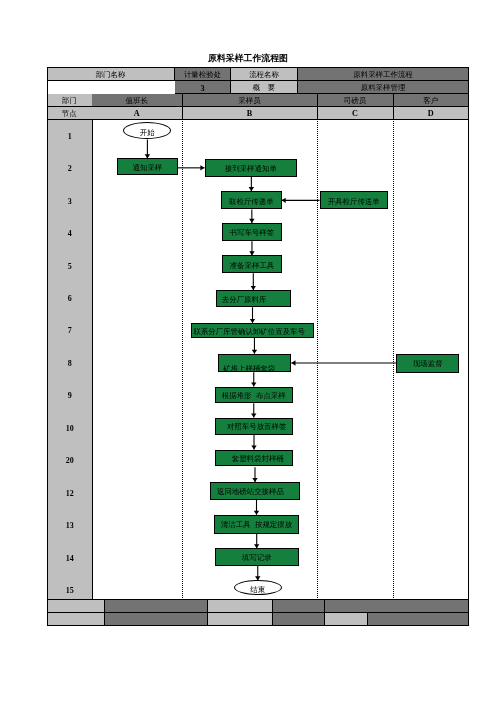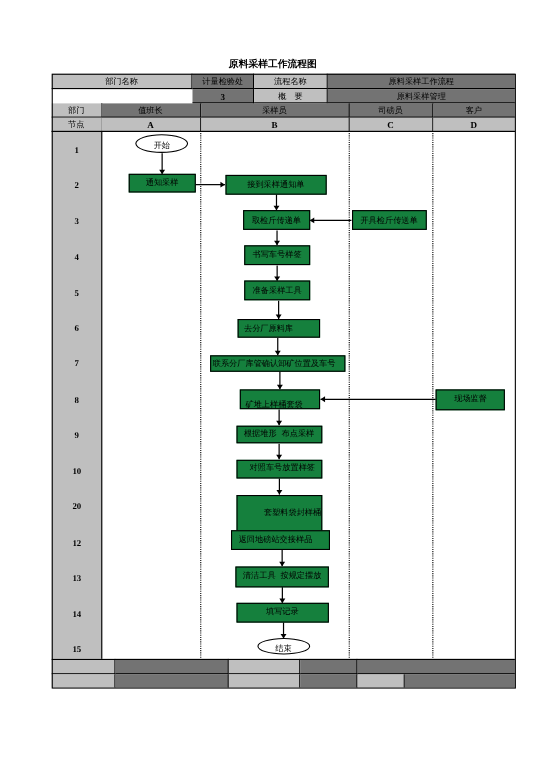--- a/index.html
+++ b/index.html
@@ -211,21 +211,21 @@
       </div>
       <div class="fbox" style="left: 396.2px; top: 353.7px; width: 63.2px; height: 19px; text-align: center;">
         <span>现场监督</span>
       </div>
       <div class="fbox" style="left: 214.5px; top: 386.6px; width: 78.5px; height: 16.7px;">
         <span>根据堆形 布点采样</span>
       </div>
       <div class="fbox" style="left: 214.5px; top: 417.6px; width: 78.5px; height: 17.2px; justify-content: center; padding-left: 5.8px;">
         <span>对照车号放置样签</span>
       </div>
-      <div class="fbox" style="left: 215px; top: 449.6px; width: 78px; height: 34px; justify-content: flex-end; padding-left: 7.5px;">
+      <div class="fbox" style="left: 215px; top: 449.6px; width: 78px; height: 16px; justify-content: center; padding-left: 7.5px;">
         <span>套塑料袋封样桶</span>
       </div>
       <div class="fbox" style="left: 209.8px; top: 482.1px; width: 90.4px; height: 17.5px; justify-content: flex-start; padding-left: 6.2px;">
         <span>返回地磅站交接样品</span>
       </div>
       <div class="fbox" style="left: 214.4px; top: 514.8px; width: 84.2px; height: 18.8px;">
         <span>清洁工具 按规定摆放</span>
       </div>
       <div class="fbox" style="left: 214.8px; top: 548.3px; width: 83.8px; height: 17.4px;">
         <span>填写记录</span>

